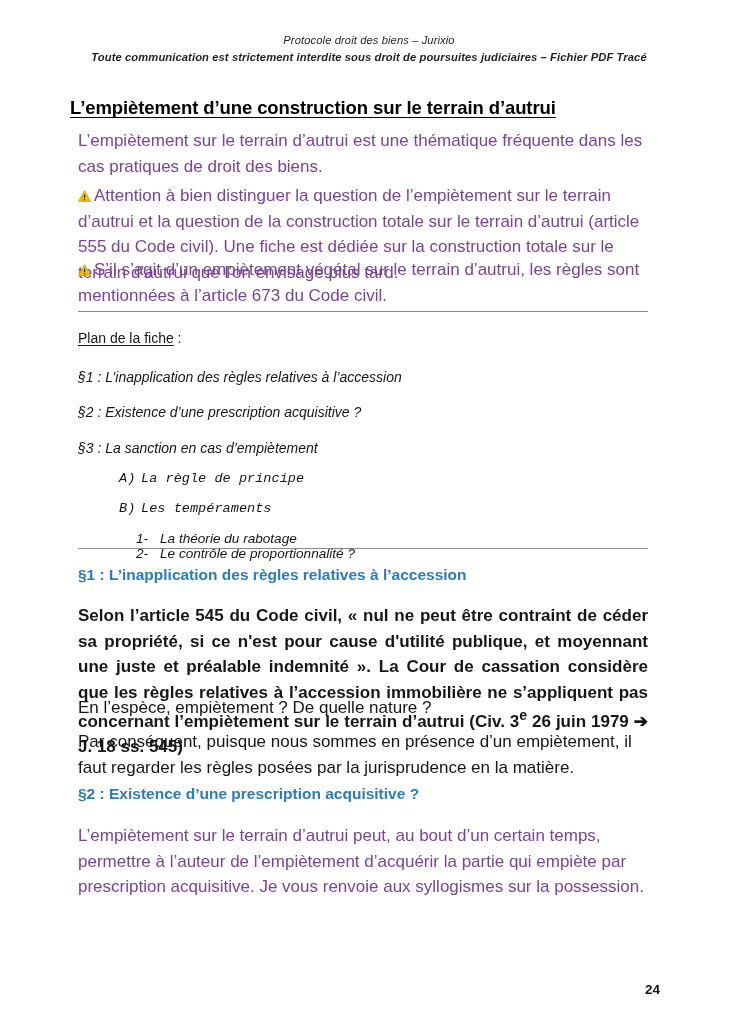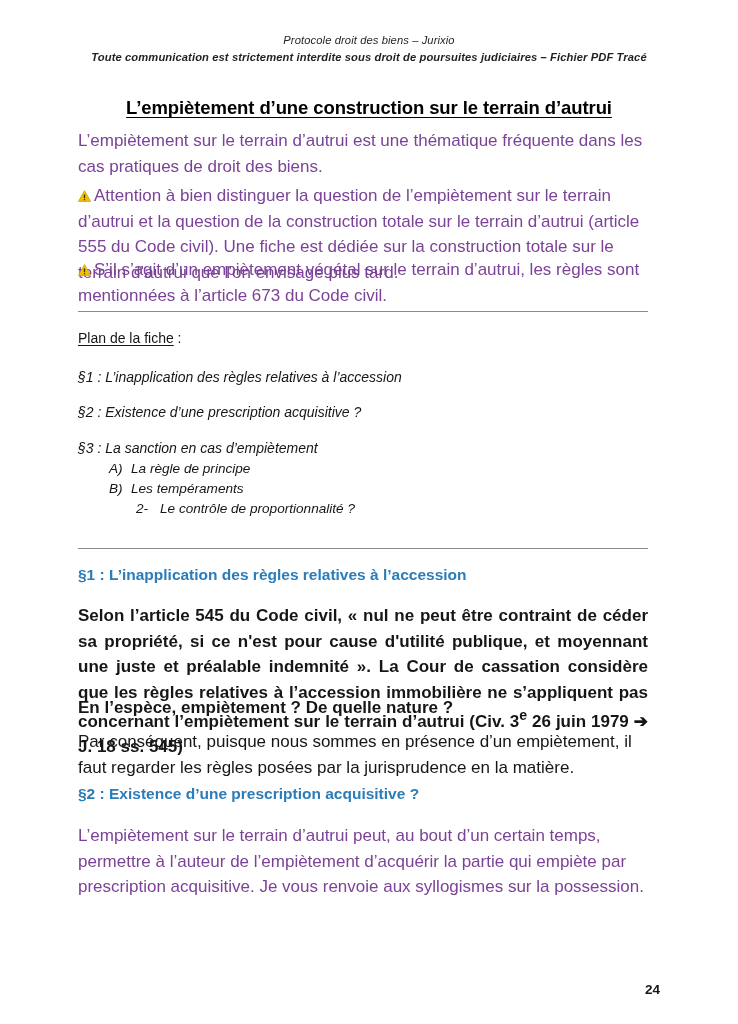--- a/index.html
+++ b/index.html
@@ -45,21 +45,20 @@
     color: #231f20;
     letter-spacing: 0.1px;
   }
 
   
   .doc-title {
     position: absolute;
     top: 85px;
     left: 70px;
     width: 598px;
-    text-align: center;
     font-size: 18.5px;
     font-weight: bold;
     color: #000000;
     letter-spacing: -0.1px;
   }
   .doc-title span {
     text-decoration: underline;
     text-underline-offset: 3px;
   }
 
@@ -114,25 +113,26 @@
     text-decoration: underline;
     text-underline-offset: 2px;
   }
   .plan-item {
     margin: 0;
     font-style: italic;
     font-size: 14px;
     color: #161616;
   }
   .plan-sub {
-    margin: 5px;
+    margin: 15px;
     font-style: italic;
     font-size: 13.6px;
     color: #161616;
     padding-left: 26px;
+    font-family: Liberation Mono, monospace;
   }
   .plan-sub .marker {
     display: inline-block;
     width: 22px;
   }
   .plan-subsub {
     margin: 0;
     font-style: italic;
     font-size: 13.6px;
     color: #161616;
@@ -209,34 +209,35 @@
   </div>
 
   <div class="content" style="top:404px;">
     <p class="plan-item">§2 : Existence d’une prescription acquisitive ?</p>
   </div>
 
   <div class="content" style="top:440px;">
     <p class="plan-item">§3 : La sanction en cas d’empiètement</p>
     <p class="plan-sub"><span class="marker">A)</span><span>La règle de principe</span></p>
     <p class="plan-sub"><span class="marker">B)</span><span>Les tempéraments</span></p>
+    <p class="plan-subsub"><span class="marker">1-</span><span>La théorie du rabotage</span></p>
     <p class="plan-subsub"><span class="marker">2-</span><span>Le contrôle de proportionnalité ?</span></p>
   </div>
 
   <div class="hrule" style="top:548px;"></div>
 
   <div class="content" style="top:566px;">
     <h2 class="blue-heading">§1 : L’inapplication des règles relatives à l’accession</h2>
   </div>
 
   <div class="content" style="top:603px;">
     <p class="para bold-black"><span>Selon l’article 545 du Code civil, « nul ne peut être contraint de céder sa propriété, si ce n'est pour cause d'utilité publique, et moyennant une juste et préalable indemnité ». La Cour de cassation considère que les règles relatives à l’accession immobilière ne s’appliquent pas concernant l’empiètement sur le terrain d’autrui (Civ. 3</span><sup>e</sup><span> 26 juin 1979 </span><span class="arrow-glyph">➔</span><span> J. 18 ss. 545)</span></p>
   </div>
 
-  <div class="content" style="top:695px;font-weight:bold;">
+  <div class="content" style="top:695px;">
     <p class="para plain-black">En l’espèce, empiètement ? De quelle nature ?</p>
   </div>
 
   <div class="content" style="top:729px;">
     <p class="para plain-black">Par conséquent, puisque nous sommes en présence d’un empiètement, il faut regarder les règles posées par la jurisprudence en la matière.</p>
   </div>
 
   <div class="content" style="top:785px;">
     <h2 class="blue-heading">§2 : Existence d’une prescription acquisitive ?</h2>
   </div>

